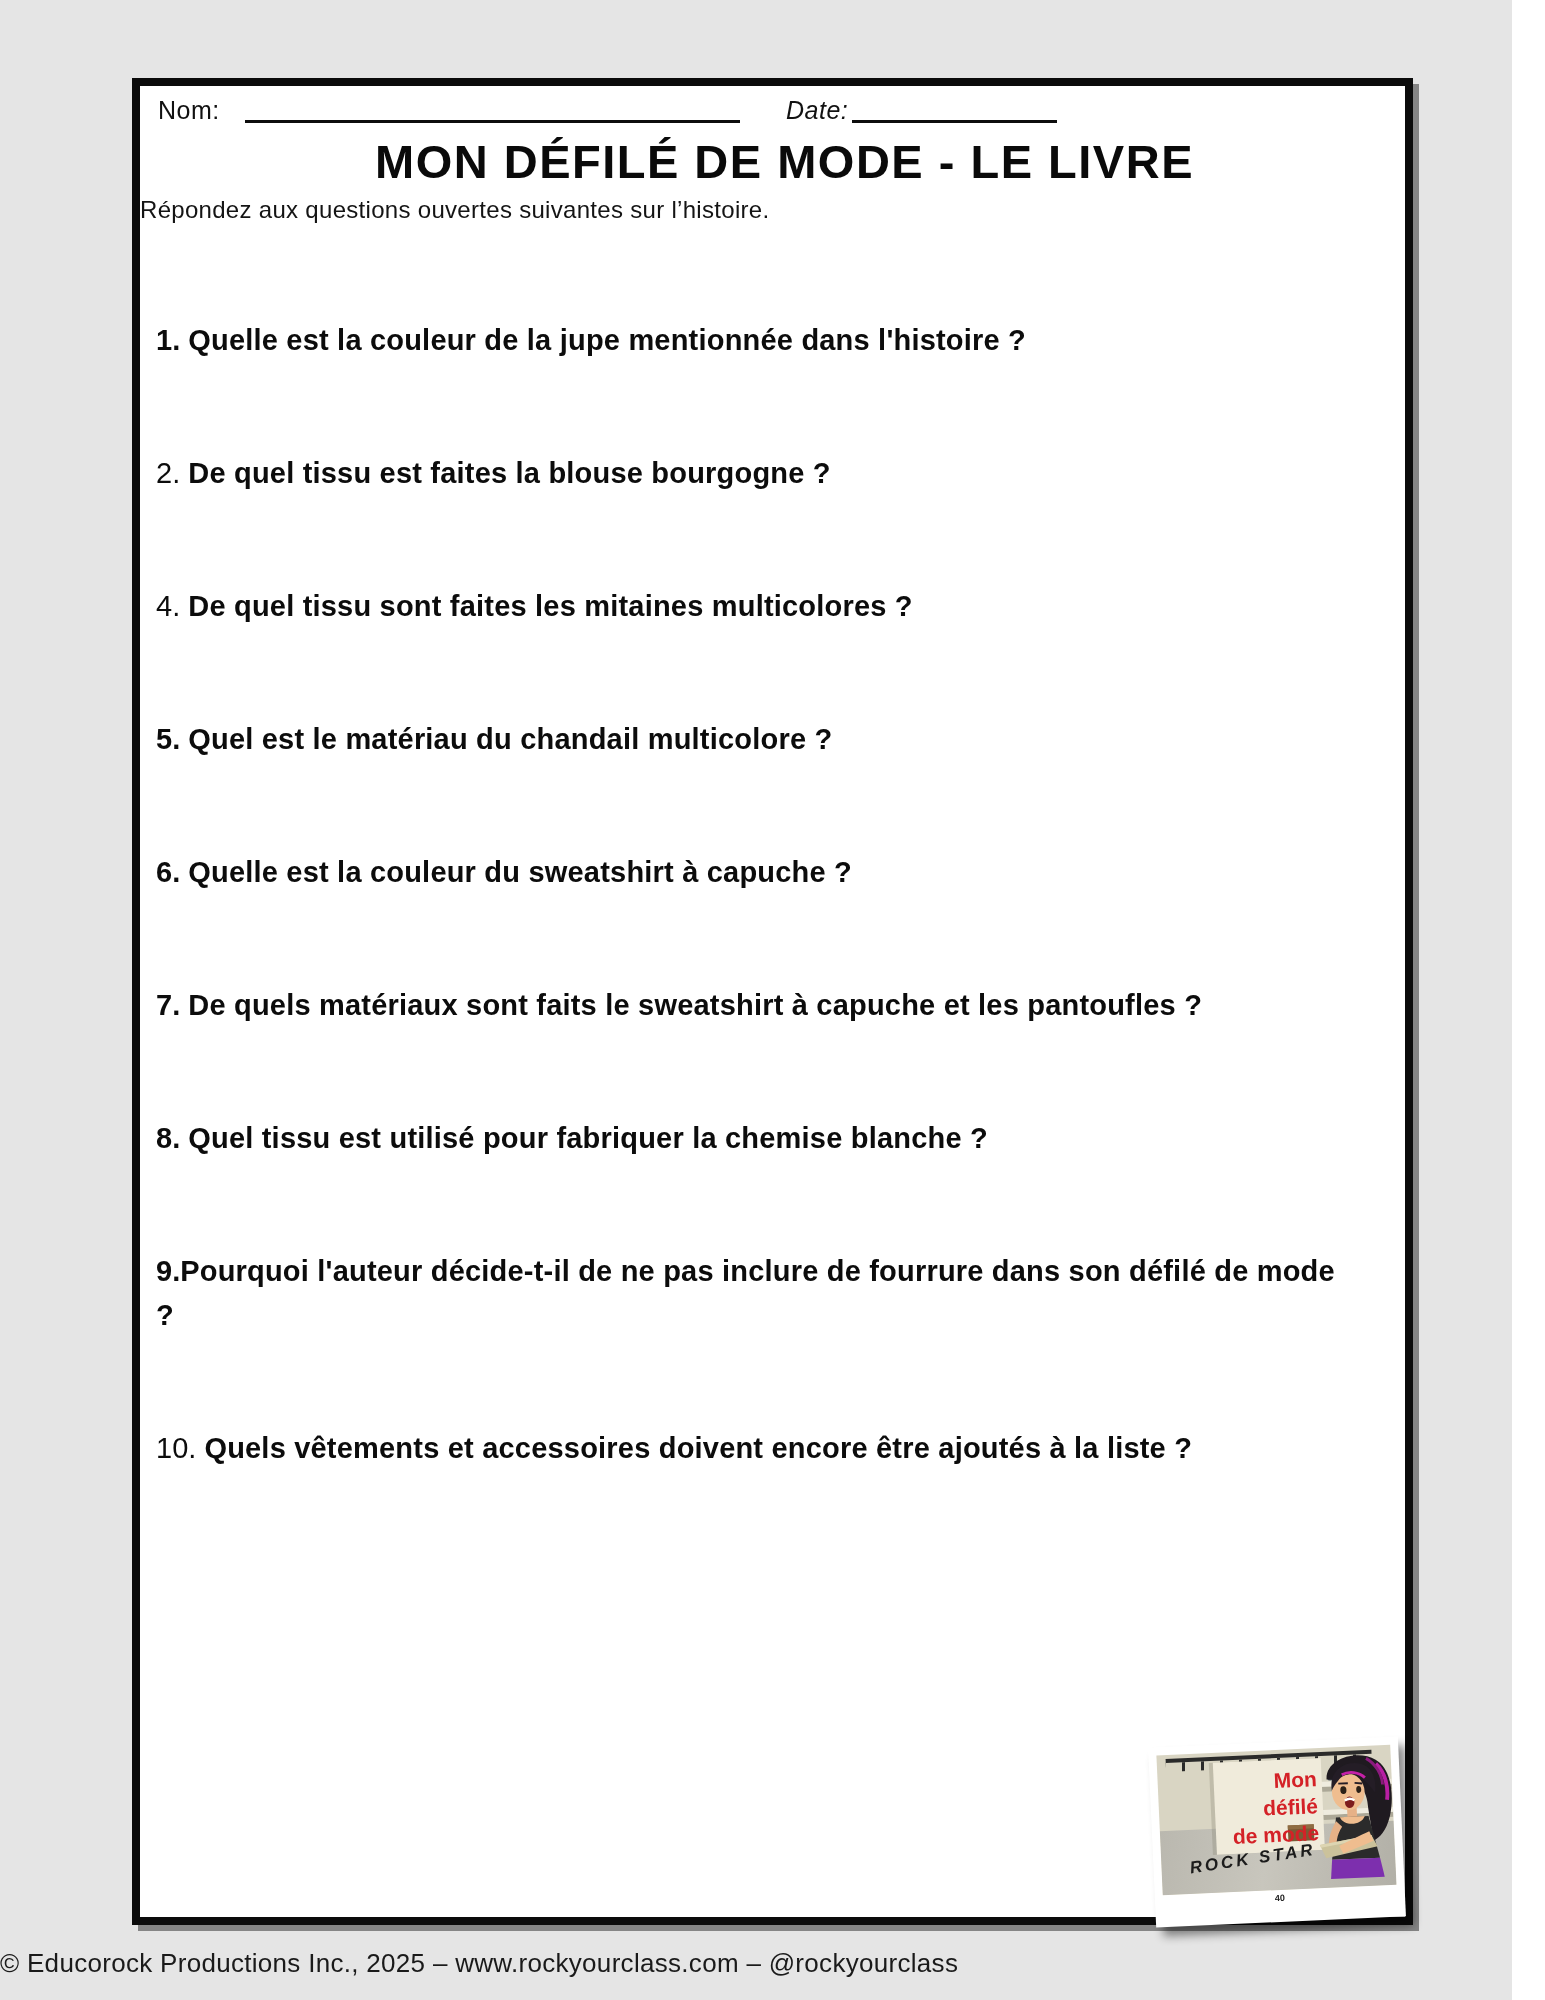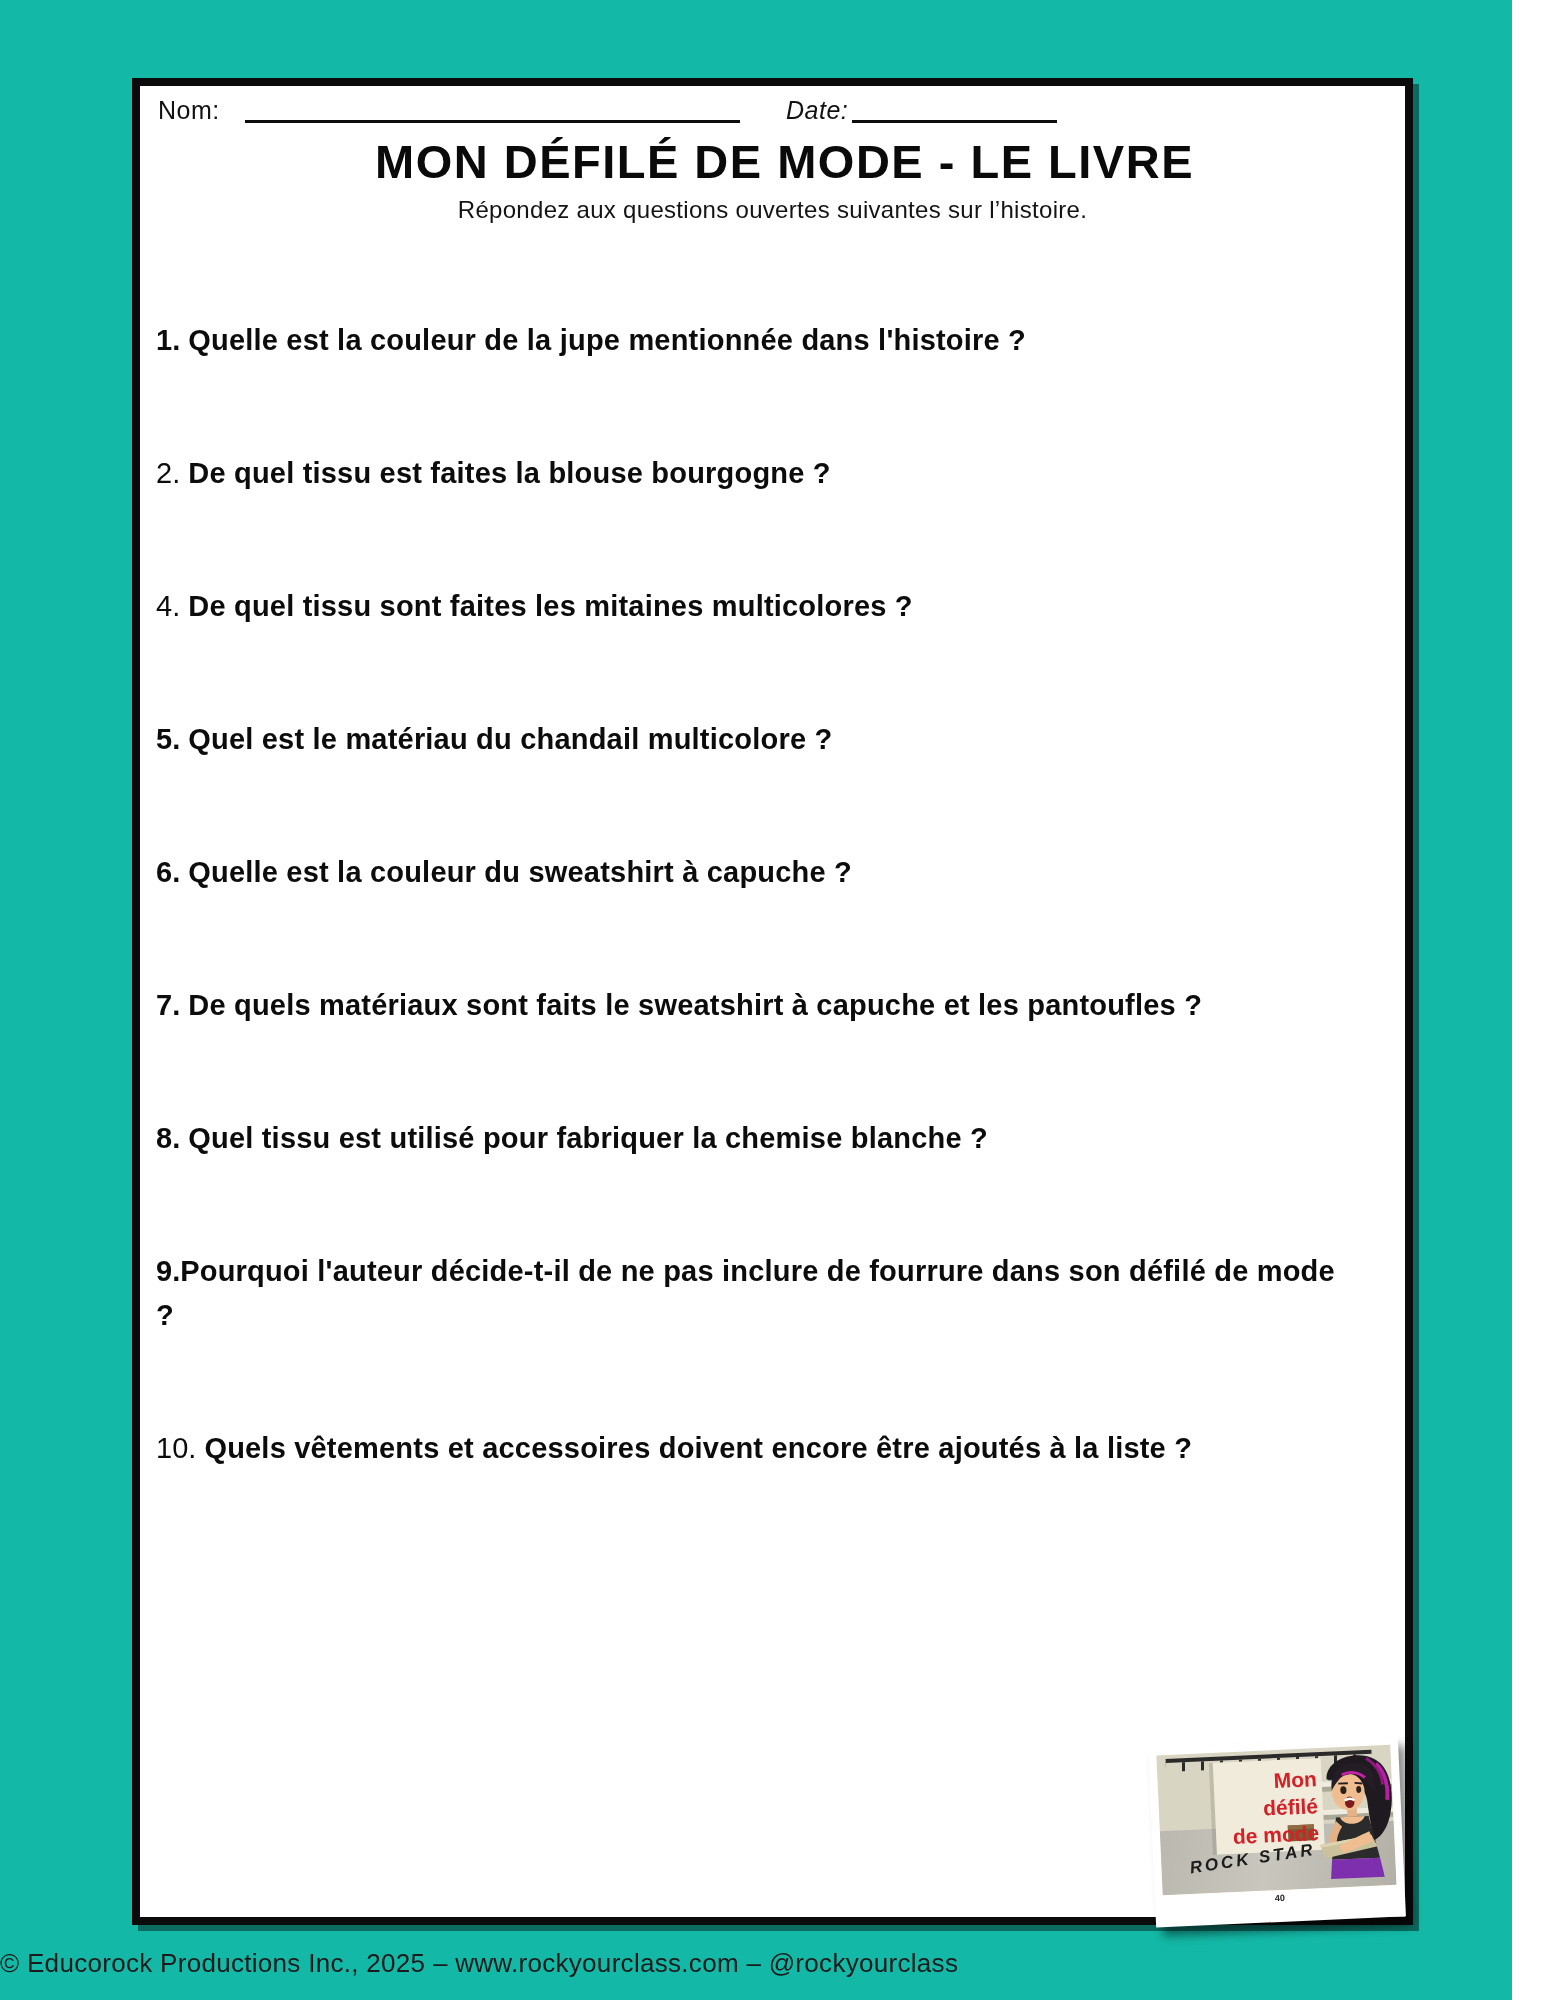--- a/index.html
+++ b/index.html
@@ -3,21 +3,21 @@
 <meta charset="utf-8">
 <style>
   * { margin: 0; padding: 0; box-sizing: border-box; }
   html, body { background: #ffffff; }
   body { font-family: "Liberation Sans", sans-serif; color: #0d0d0d; }
 
   .page {
     position: relative;
     width: 1512px;
     height: 2000px;
-    background: #14b8a6;
+    background: #e5e5e5;
     overflow: hidden;
   }
 
   
   .frame {
     position: absolute;
     left: 132px;
     top: 78px;
     width: 1281px;
     height: 1847px;
@@ -52,21 +52,20 @@
     font-size: 47px;
     font-weight: 700;
     letter-spacing: 1.5px;
     color: #0a0a0a;
     padding-left: 24px;
   }
   .subtitle {
     position: absolute;
     left: 0; right: 0;
     top: 110px;
-    text-align: center;
     font-size: 24px;
     letter-spacing: 0.3px;
     color: #141414;
   }
 
   
   .questions {
     position: absolute;
     left: 16px;
     top: 232px;

